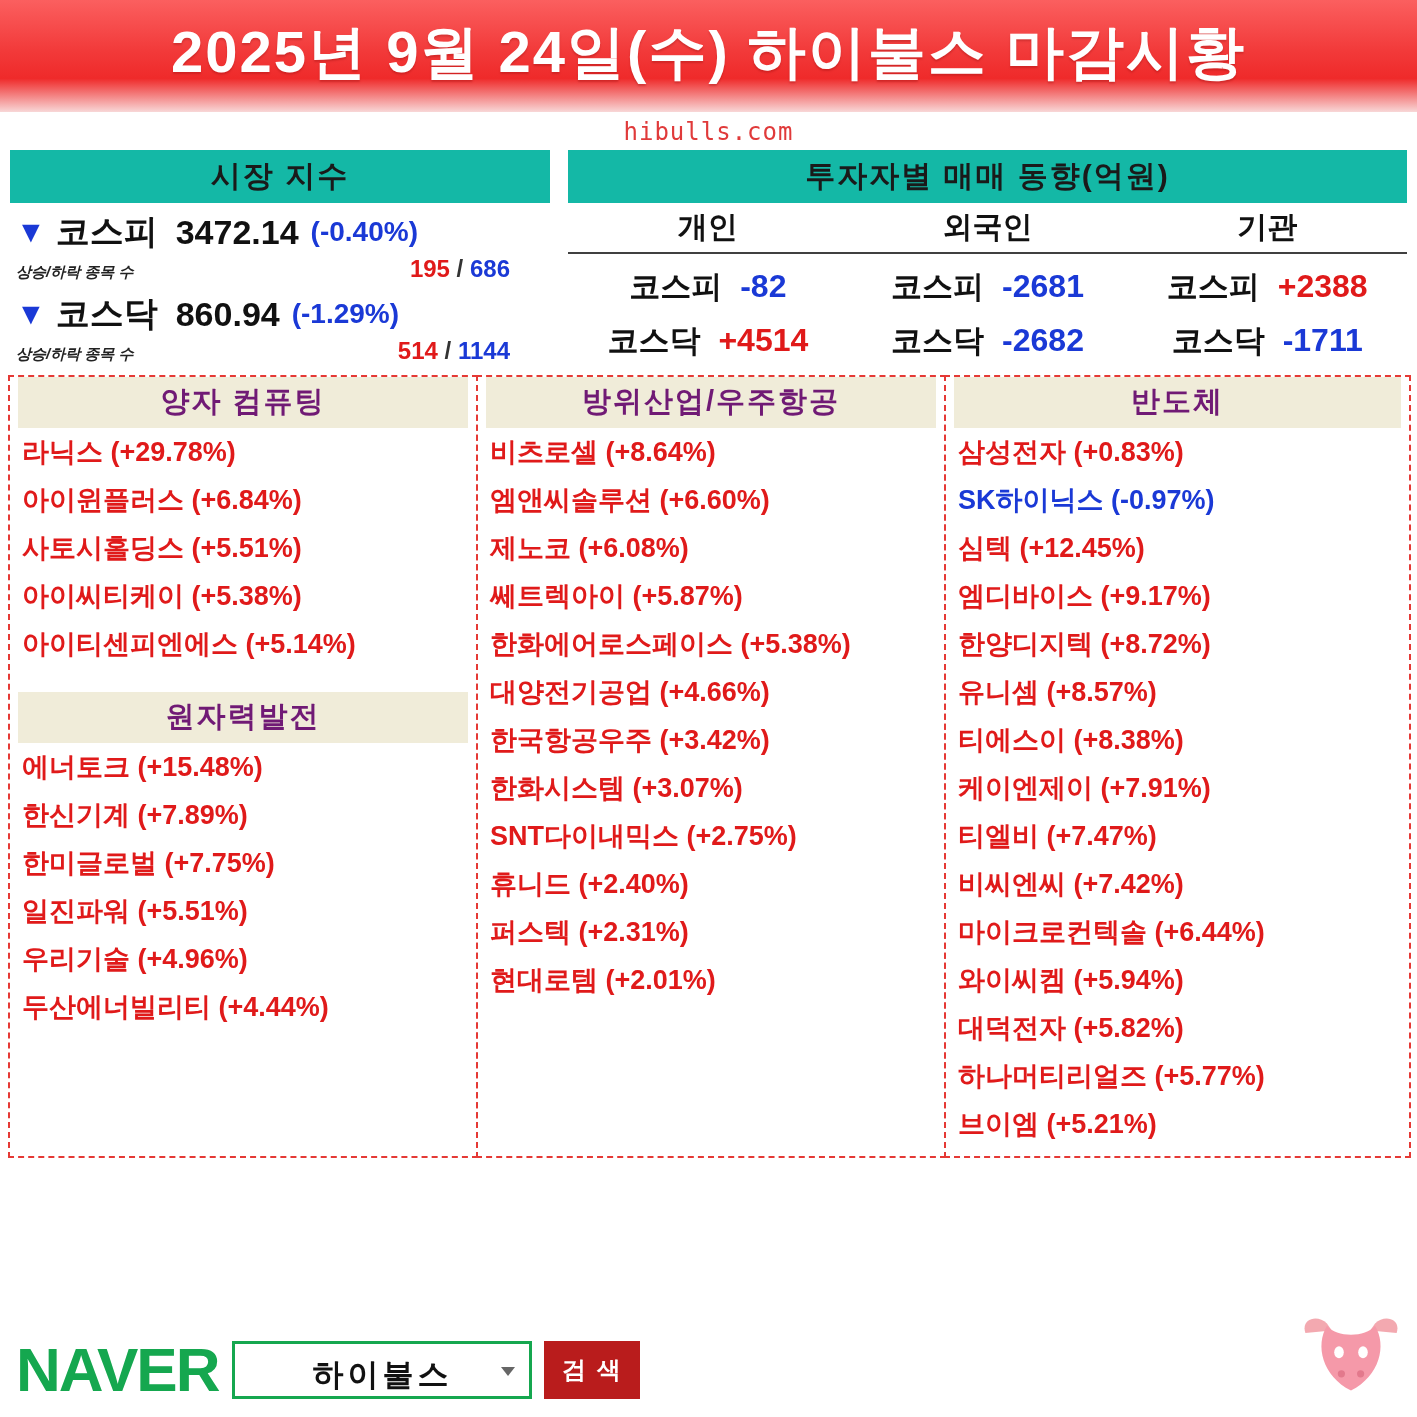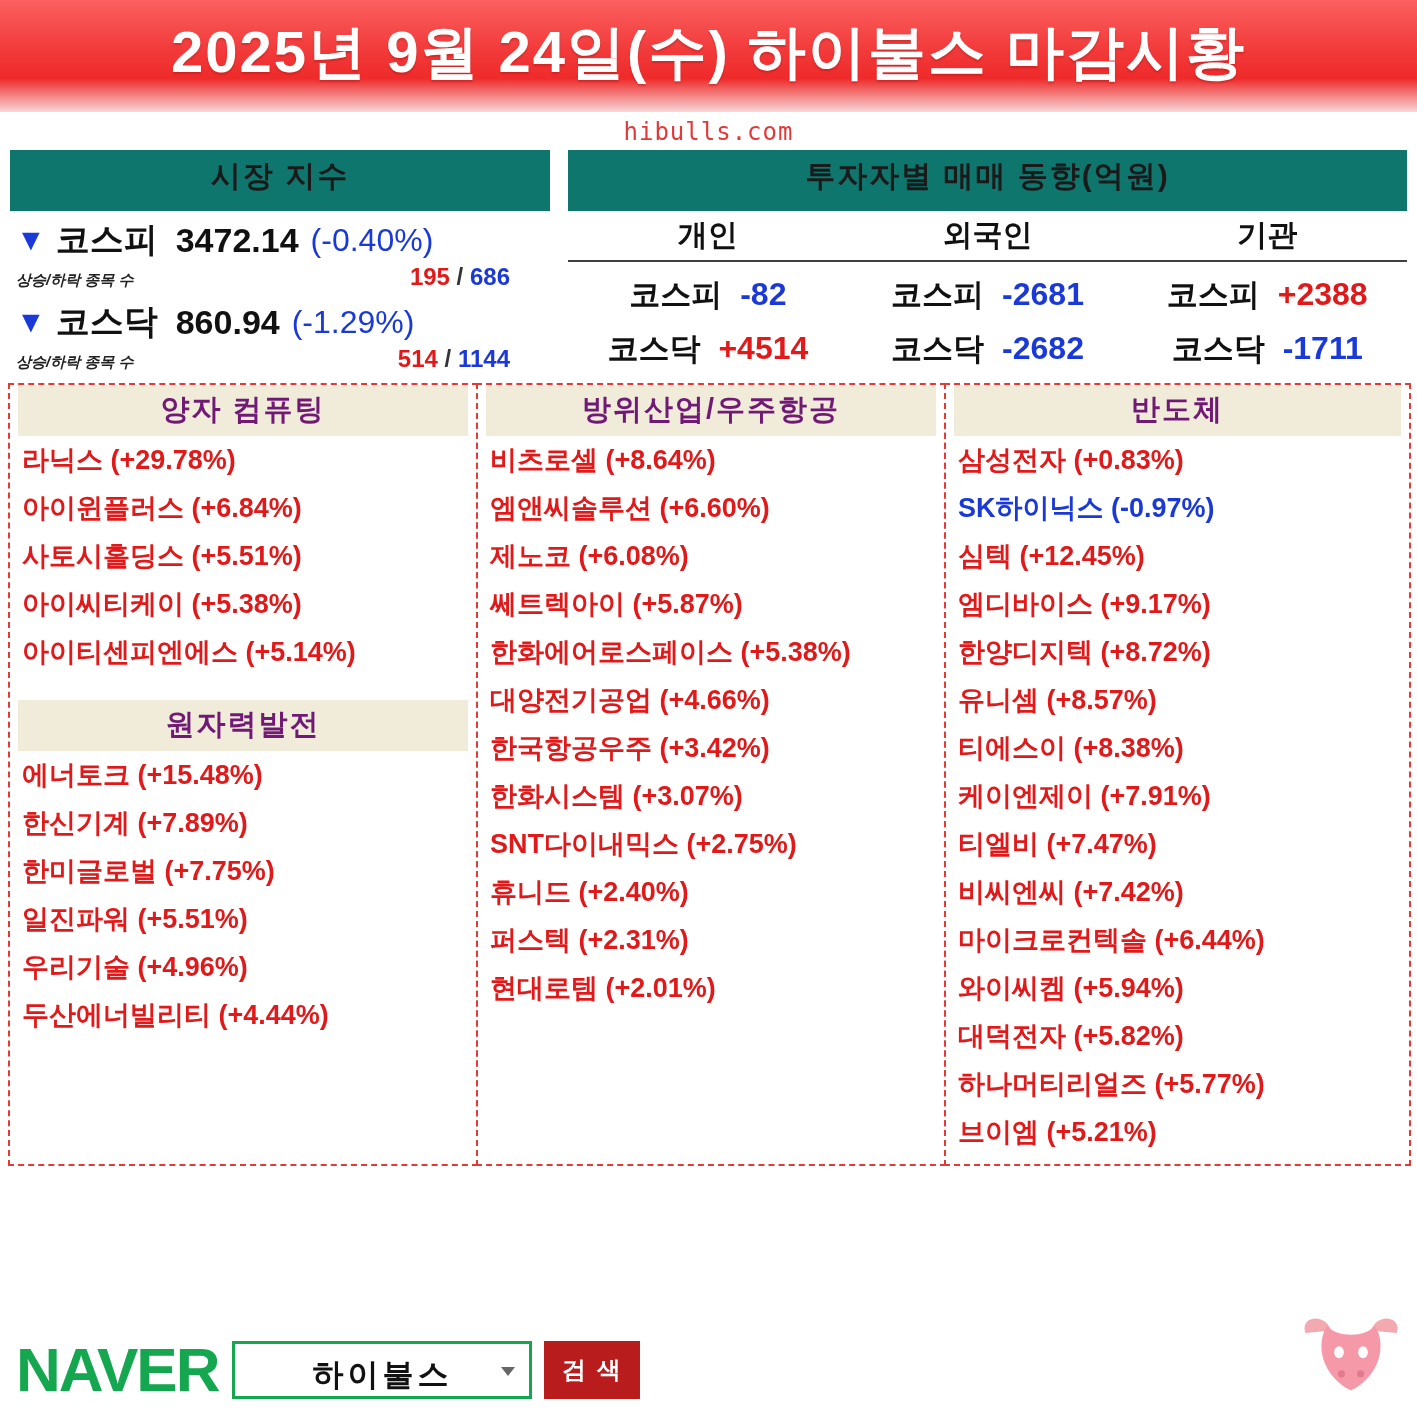--- a/index.html
+++ b/index.html
@@ -52,26 +52,26 @@
   .top {
     display: flex;
     padding: 0 10px;
     box-sizing: border-box;
     gap: 18px;
   }
   .panel-left { width: 540px; }
   .panel-right { flex: 1; }
 
   .panel-head {
-    background: #0f766e;
+    background: #14b8a6;
     text-align: center;
     font-size: 30px;
     font-weight: bold;
     color: #1a1a1a;
-    padding: 6px 0 14px 0;
+    padding: 6px 0 6px 0;
     letter-spacing: 2px;
   }
 
   
   .idx-row {
     display: flex;
     align-items: center;
     padding: 6px 4px 0 6px;
     white-space: nowrap;
   }
@@ -87,22 +87,22 @@
     color: #111;
     margin-right: 18px;
   }
   .idx-val {
     font-size: 34px;
     font-weight: bold;
     color: #111;
     margin-right: 12px;
   }
   .idx-chg {
-    font-size: 32px;
-    font-weight: normal;
+    font-size: 28px;
+    font-weight: bold;
     color: #1a39d6;
   }
   .sub-row {
     display: flex;
     align-items: baseline;
     padding: 0 6px 2px 6px;
     white-space: nowrap;
   }
   .sub-label {
     font-size: 15px;

